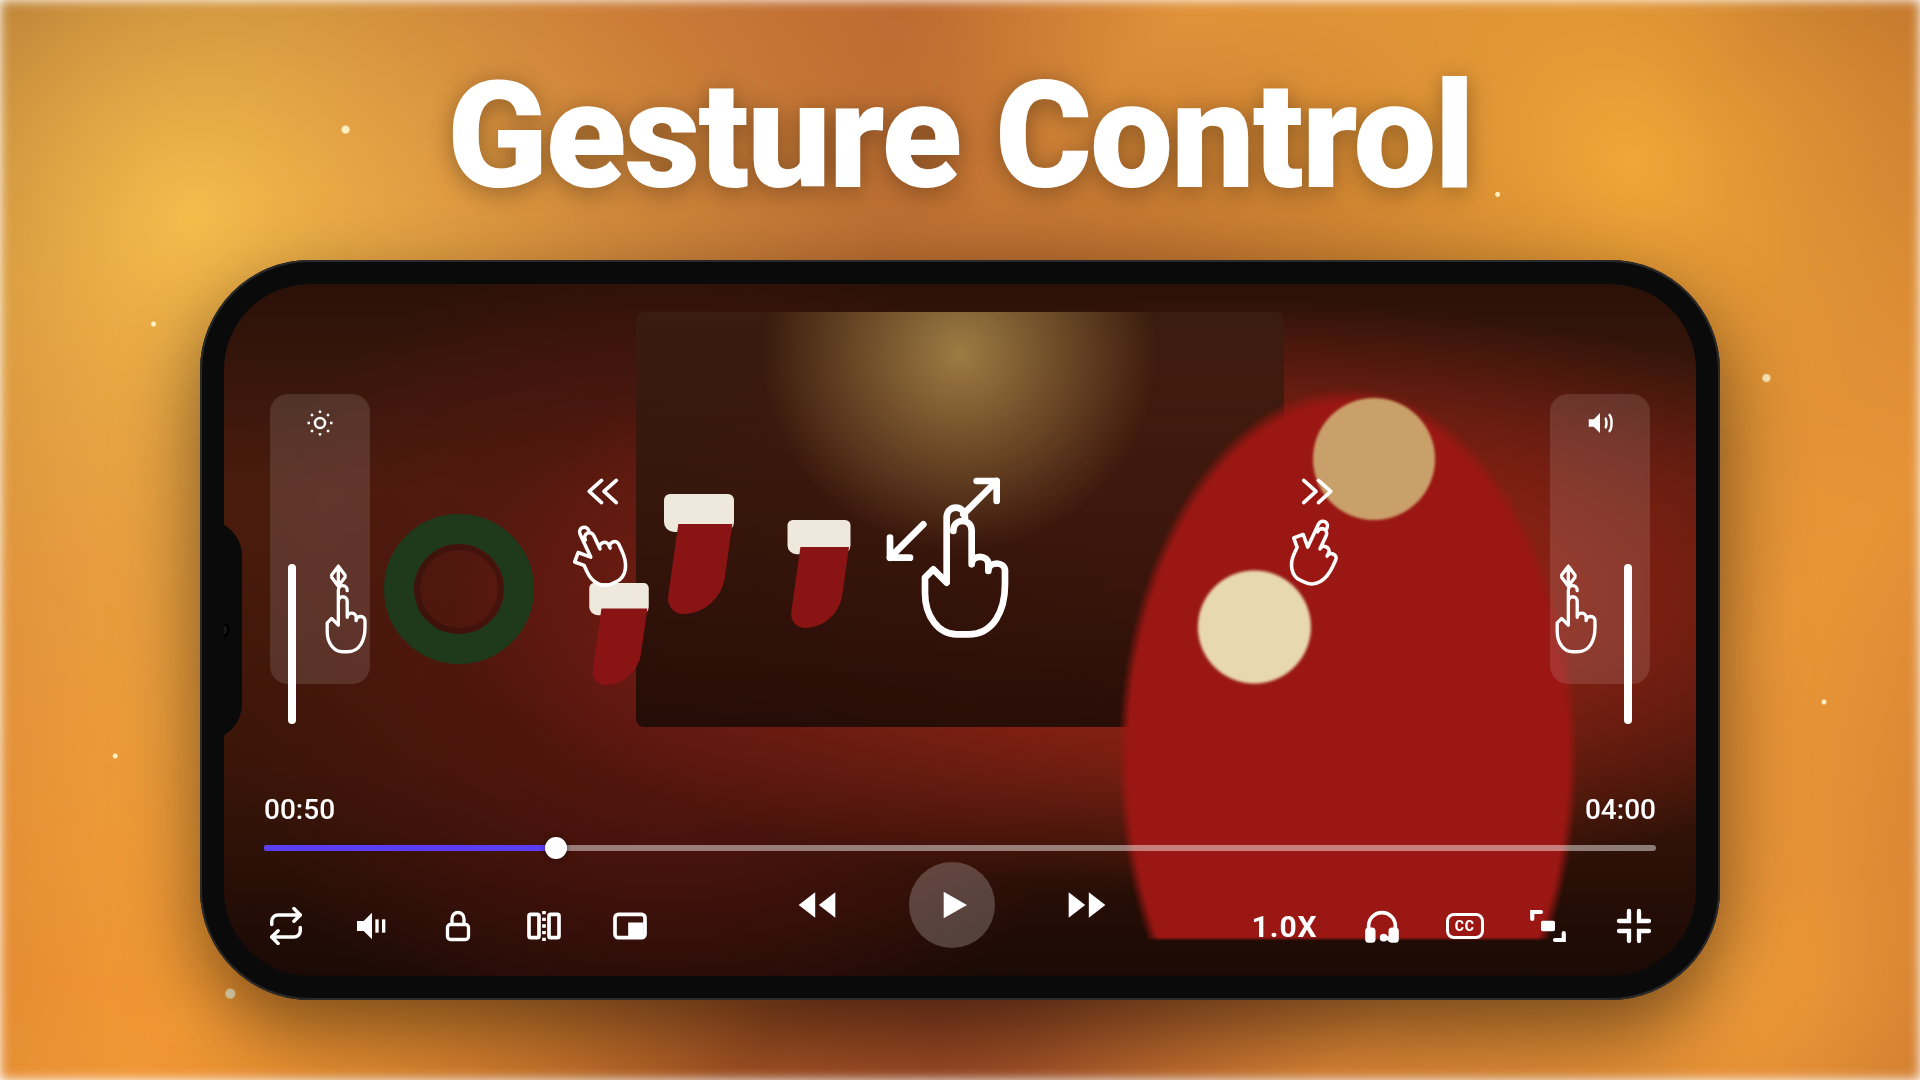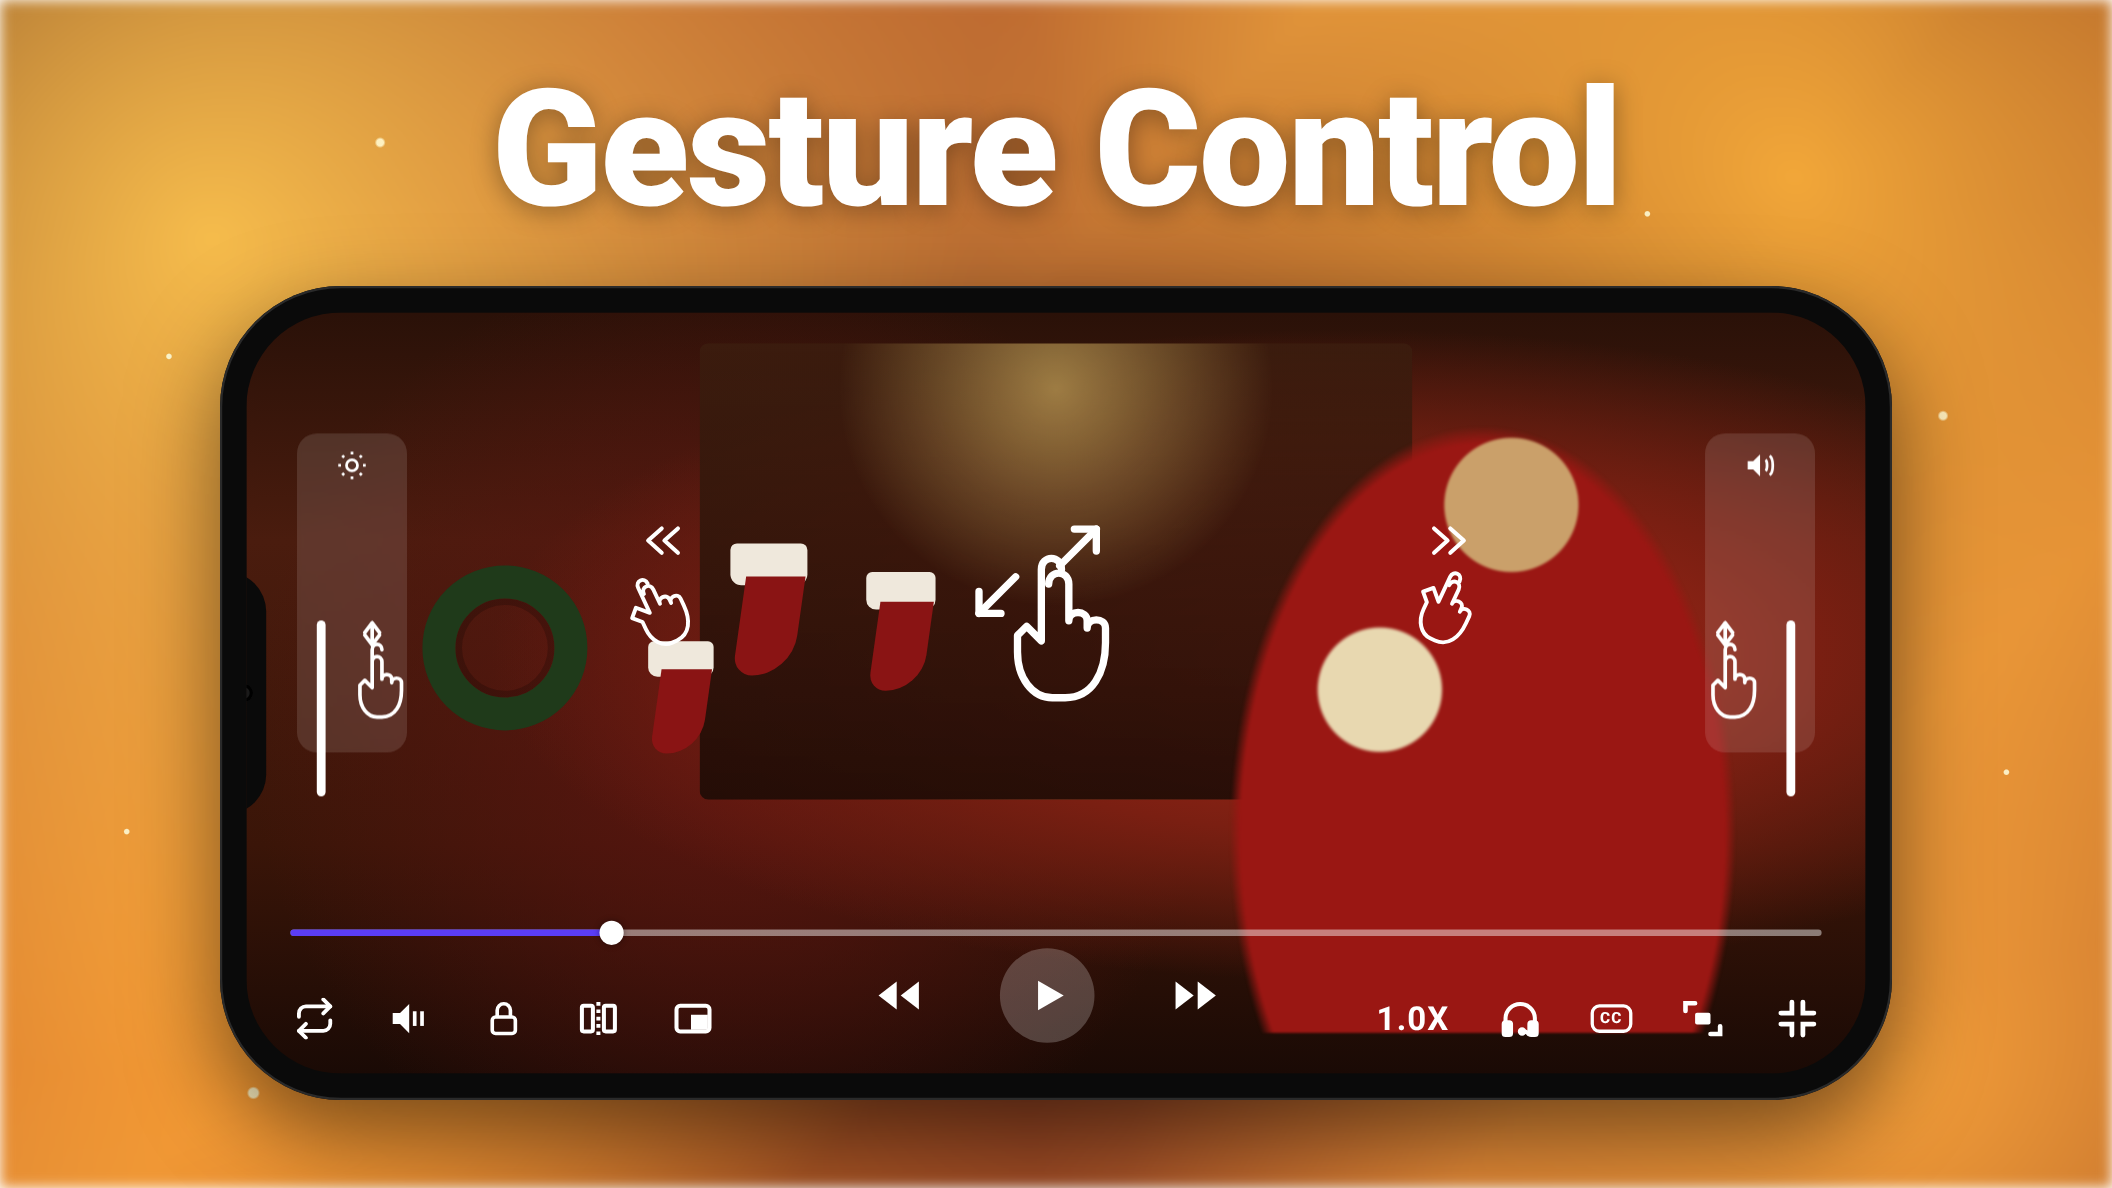--- a/index.html
+++ b/index.html
@@ -268,20 +268,24 @@
     <div class="center-gesture">
       <svg width="200" height="200" viewBox="0 0 120 120" fill="none" stroke="#fff" stroke-width="4" stroke-linecap="round" stroke-linejoin="round">
         <line x1="38" y1="38" x2="18" y2="58"></line>
           <polyline points="18,46 18,58 30,58"></polyline>
         <line x1="62" y1="32" x2="82" y2="12"></line>
           <polyline points="70,12 82,12 82,24"></polyline>
         <path d="M56 42c0-8 11-8 11 0v20c0-6 10-6 10 0v4c0-6 10-6 10 0v8c0 16-7 30-22 30H58c-11 0-19-11-19-25v-9l5-5 8 8V34c0-8 11-8 11 0"></path>
       </svg>
     </div>
 
+    <div class="time-row">
+      <span>00:50</span>
+      <span>04:00</span>
+    </div>
 
     <div class="seekbar">
       <div class="seek-track"></div>
       <div class="seek-fill" style="width: 21%;"></div>
       <div class="seek-thumb" style="left: 21%;"></div>
     </div>
 
     <div class="controls">
       <div class="ctrl-group">
         <div class="ibtn">

